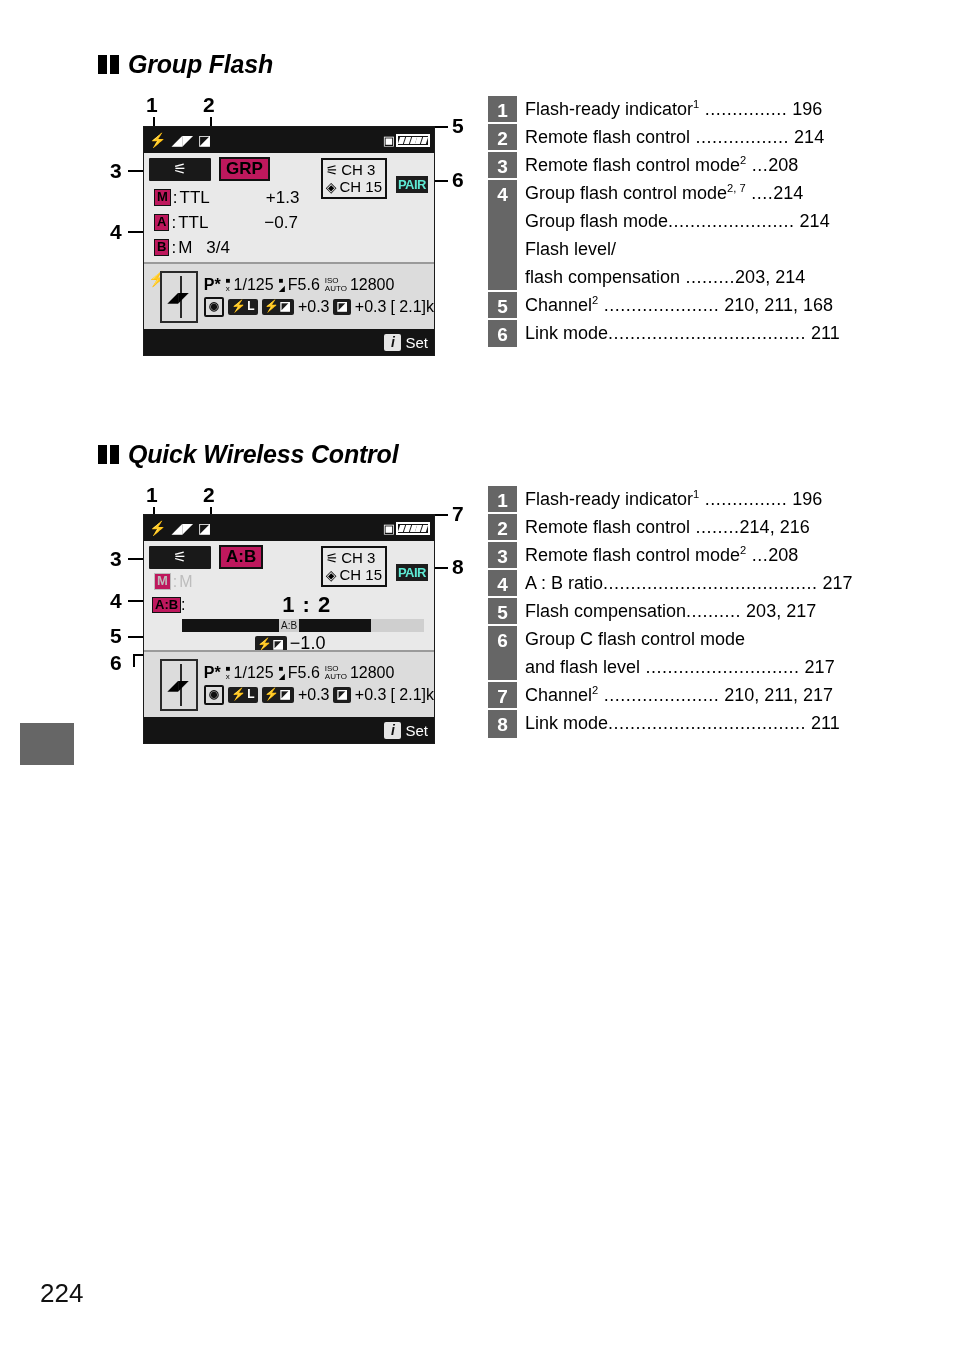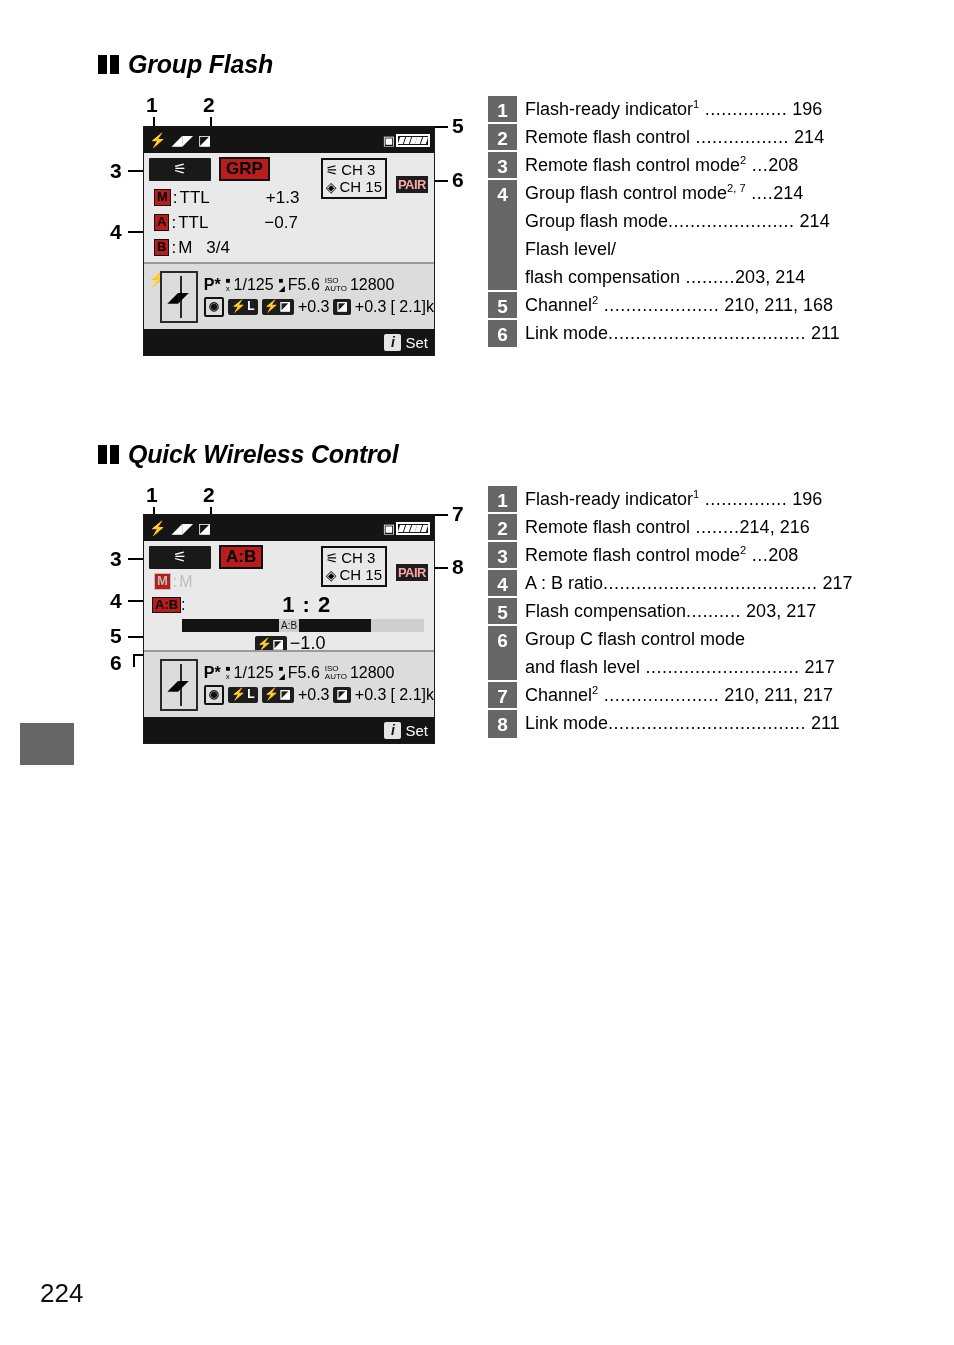--- a/index.html
+++ b/index.html
@@ -86,21 +86,21 @@
     display:flex; align-items:center; justify-content:center;
     font-size: 15px;
     border-radius: 1px;
   }
   .boxlabel {
     border: 2px solid #111;
     font-weight: bold;
     font-size: 17px;
     padding: 0px 5px 1px 5px;
     line-height: 1.15;
-    background: #b91c1c;
+    background: #be185d;
   }
   .boxlabel.sm {
     border-width: 1.6px;
     font-size: 13px;
     padding: 0 2px;
   }
 
   .lcd-body { padding: 2px 0 0 10px; }
   .grp-line {
     display:flex; align-items:center;
@@ -120,21 +120,21 @@
     border: 2.5px solid #111;
     background:#e9e9e9;
     padding: 1px 3px 1px 3px;
     line-height: 1.15;
   }
   .chan-line { display:flex; align-items:center; gap:3px; font-size:14px; }
   .chan-line .cnum { font-size:15px; }
   .link-pair {
     position:absolute;
     top: 49px; right: 6px;
-    background:#1d1d1d; color:#fca5a5;
+    background:#1d1d1d; color:#5eead4;
     font-weight:bold; font-size:13px;
     letter-spacing:-0.5px;
     padding: 1px 2px;
   }
 
   
   .lcd-info {
     position:absolute; left:0; right:0; bottom:26px;
     height: 67px;
     background:#dcdcdc;

